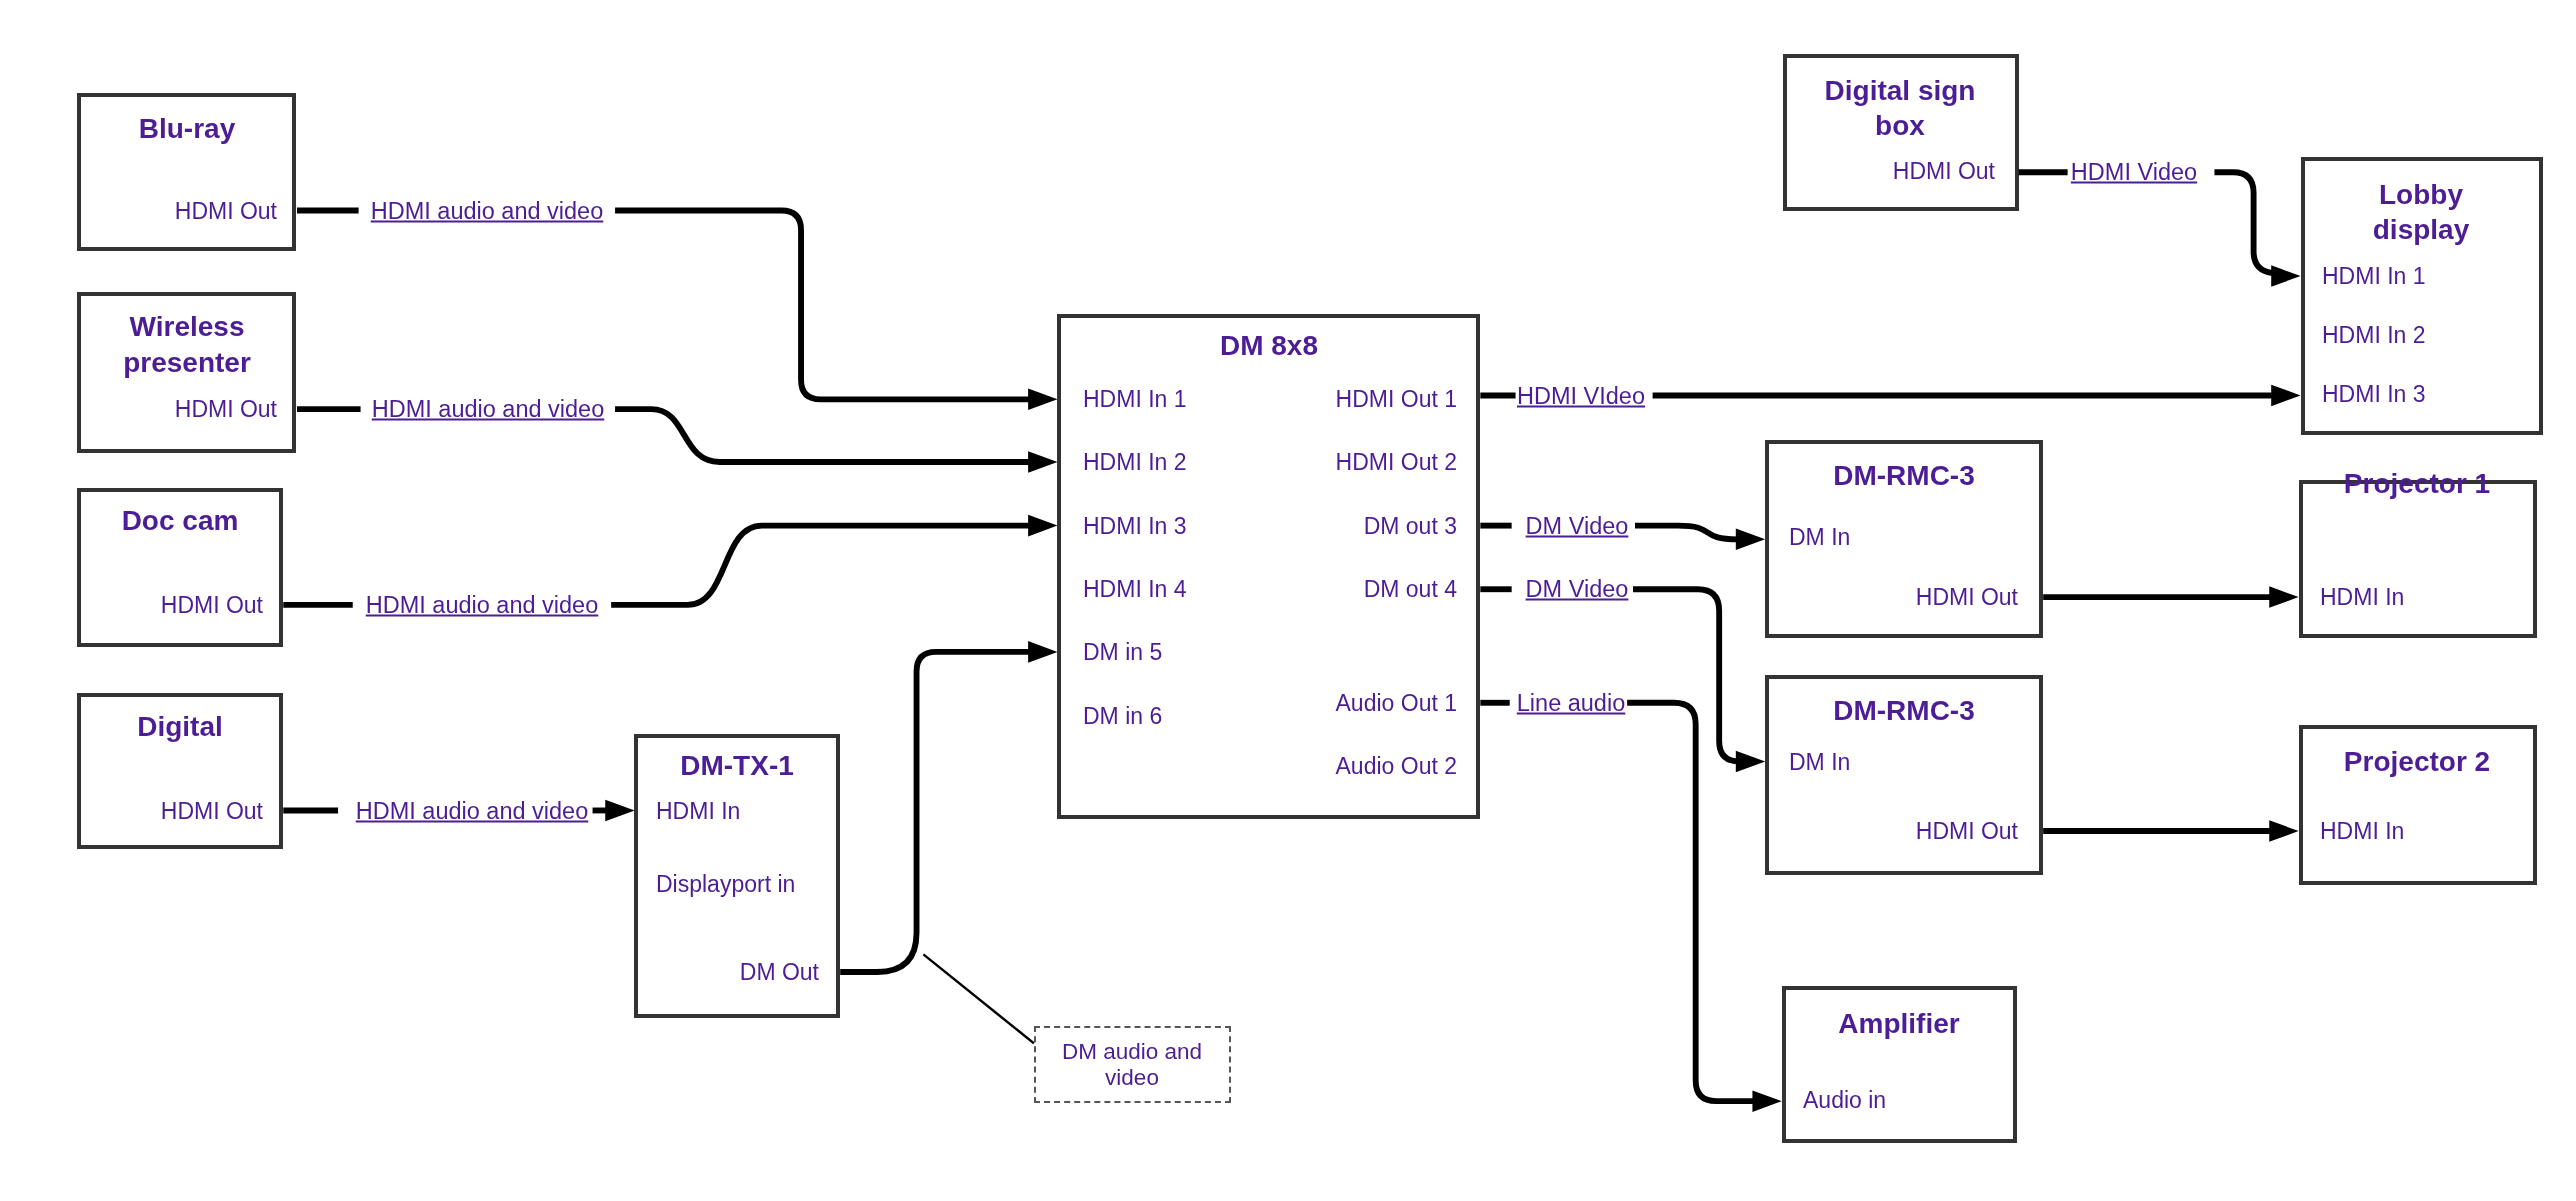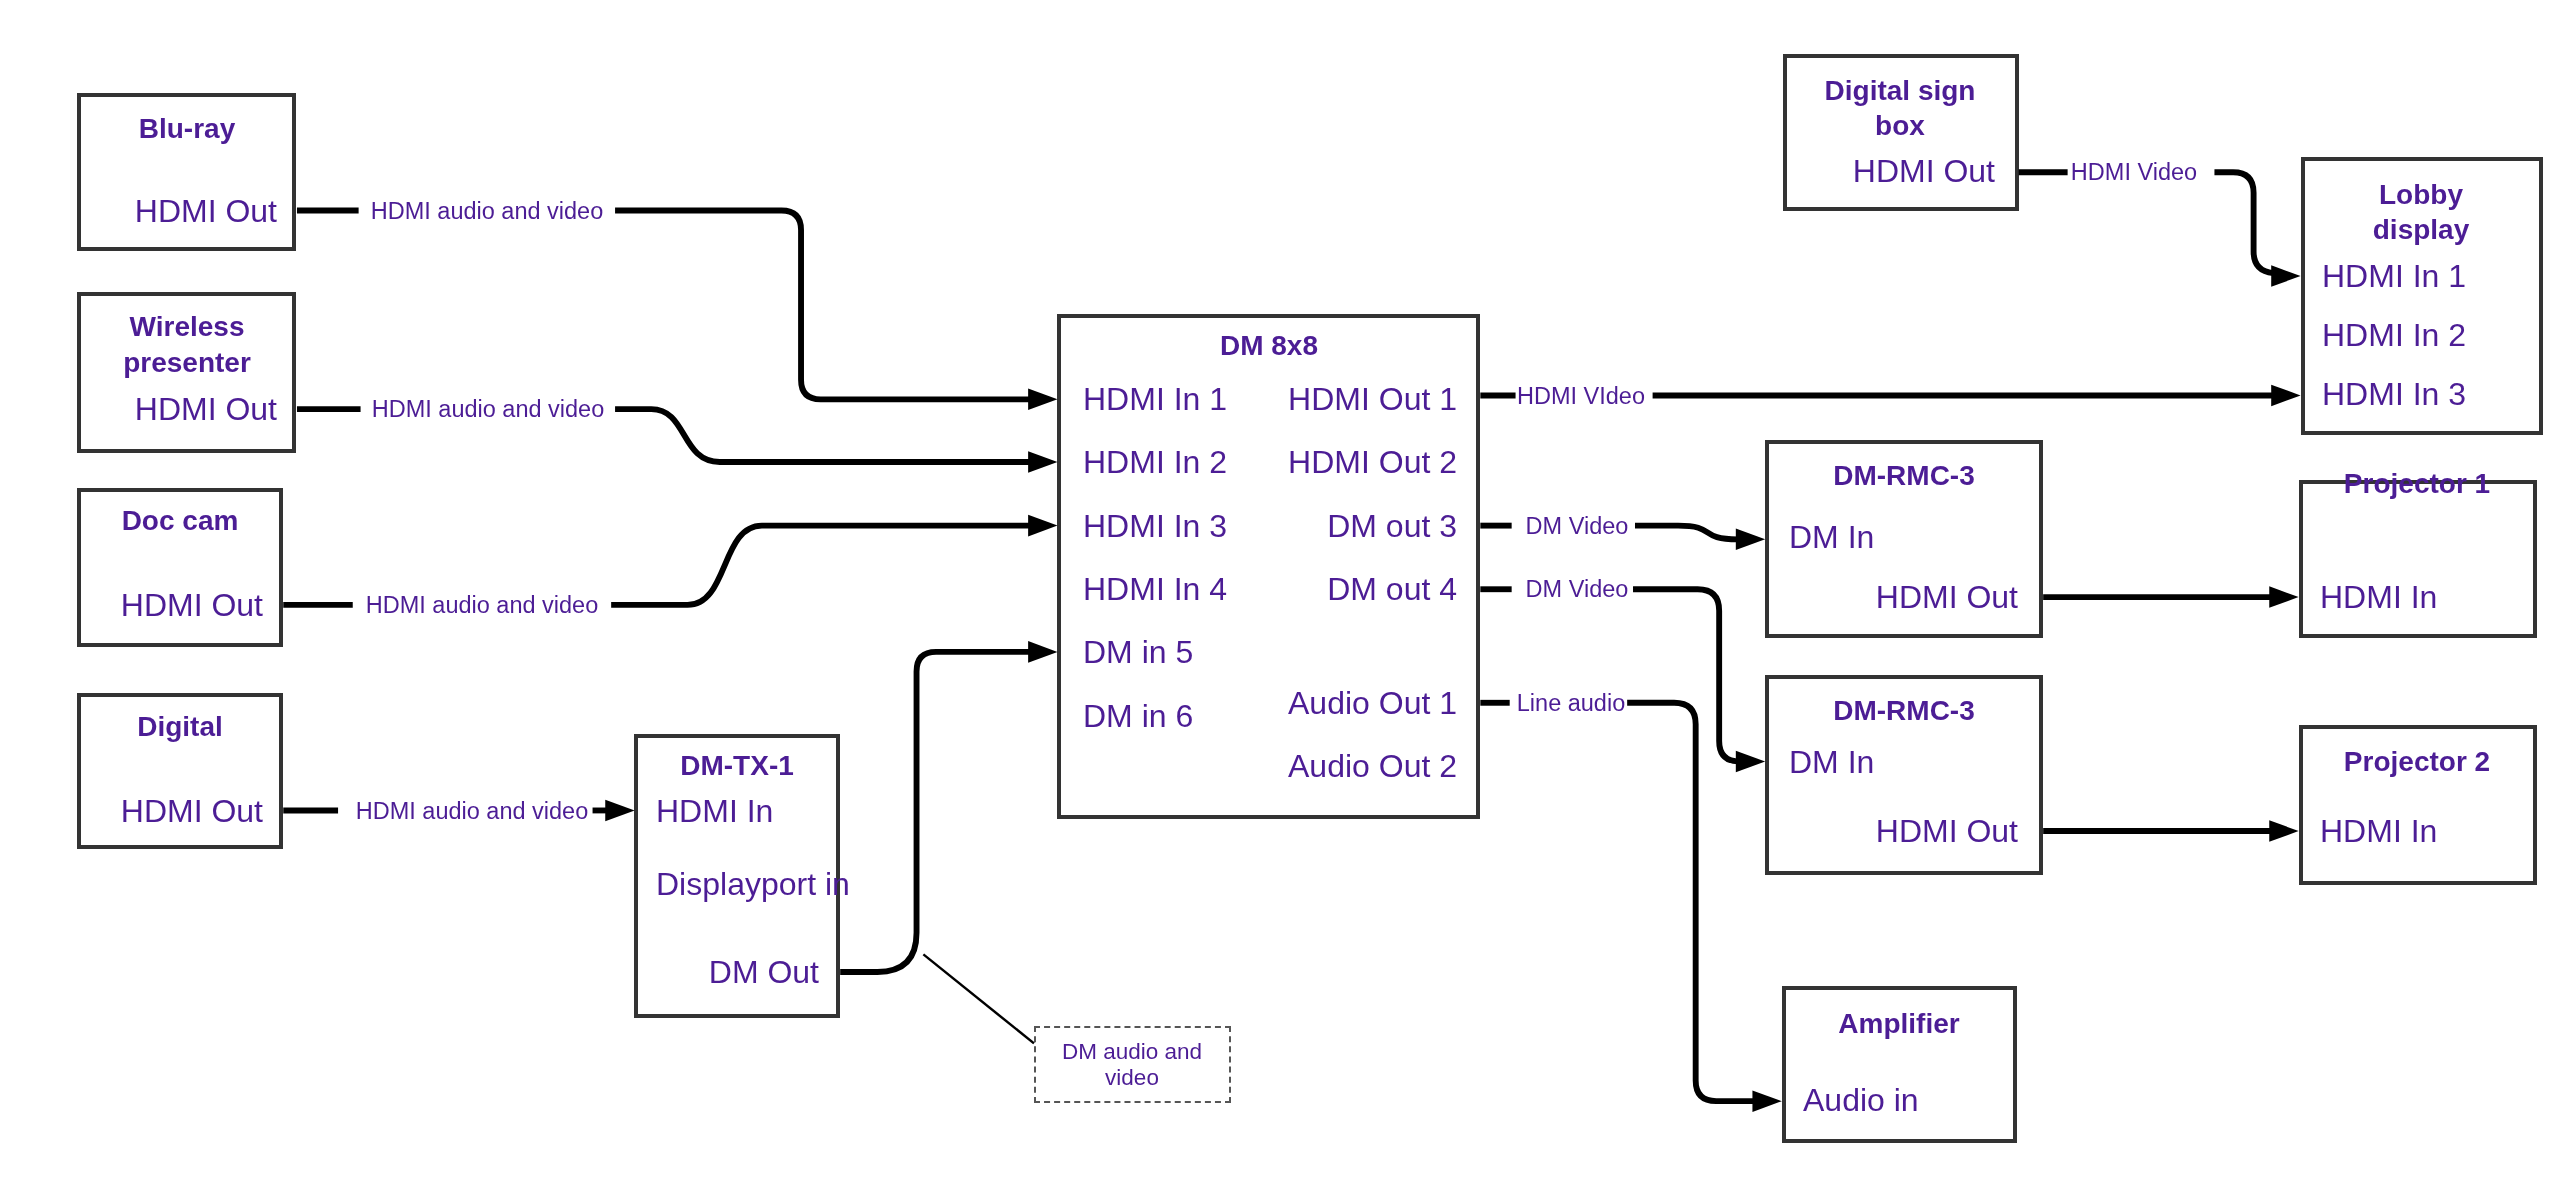--- a/index.html
+++ b/index.html
@@ -7,24 +7,24 @@
     position:relative;width:2576px;height:1201px;background:#ffffff;
     font-family:"Liberation Sans",sans-serif;color:#000;overflow:hidden;
   }
   .box{
     position:absolute;border:4.9px solid #333333;background:#ffffff;
     box-sizing:border-box;
   }
   .box.dashed{border:2px dashed #555555;background:#ffffff;}
   .t{position:absolute;white-space:nowrap;color:#4c1d95;}
   .title{font-weight:bold;font-size:28px;transform:translate(-50%,-50%);}
-  .port{font-size:32px;}
+  .port{font-size:23px;}
   .port.l{transform:translateY(-50%);text-align:right;}
   .port.r{transform:translate(-100%,-50%);}
-  .elabel{font-size:23.5px;transform:translate(-50%,-50%);}
+  .elabel{font-size:23.5px;transform:translate(-50%,-50%);text-decoration:underline;}
   .note-line{font-size:22.5px;transform:translate(-50%,-50%);}
   svg.wires{position:absolute;left:0;top:0;pointer-events:none;}
   .wire{stroke:#000000;stroke-width:6;fill:none;}
   .wire.thin{stroke-width:2.5;}
   .arrow{fill:#000000;stroke:none;}
 </style>
 </head>
 <body>
 
 <div class="canvas">

